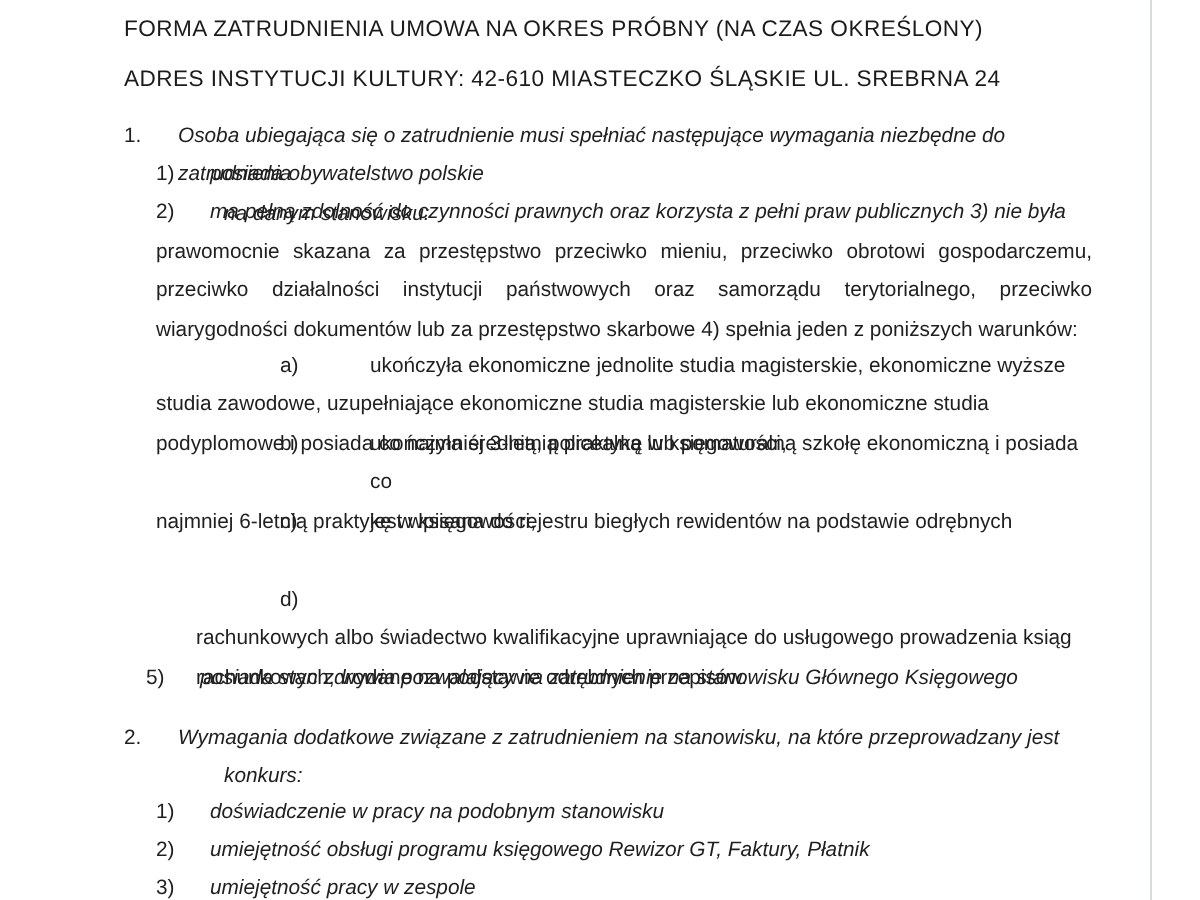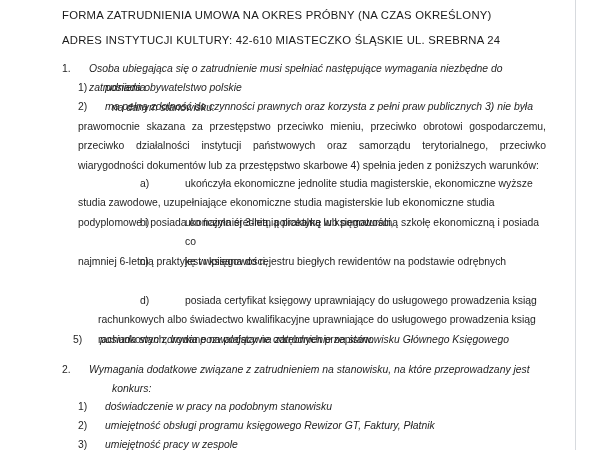--- a/index.html
+++ b/index.html
@@ -179,21 +179,20 @@
   <div class="blk letitem" id="s1-c">
     <span class="firstrow">
       <span class="mark">c)</span>
       <span>jest wpisana do rejestru biegłych rewidentów na podstawie odrębnych</span>
     </span>
   </div>
 
   <div class="blk letitem" id="s1-d">
     <span class="firstrow">
       <span class="mark">d)</span>
-      <span>posiada certyfikat księgowy uprawniający do usługowego prowadzenia ksiąg</span>
     </span>
     <span class="rest">rachunkowych albo świadectwo kwalifikacyjne uprawniające do usługowego prowadzenia ksiąg rachunkowych, wydane na podstawie odrębnych przepisów.</span>
   </div>
 
   <div class="blk numitem" id="s1-5">
     <span class="mark">5)</span>
     <span class="body">posiada stan zdrowia pozwalający na zatrudnienie na stanowisku Głównego Księgowego</span>
   </div>
 
   <div class="blk numitem" id="s2-intro">

